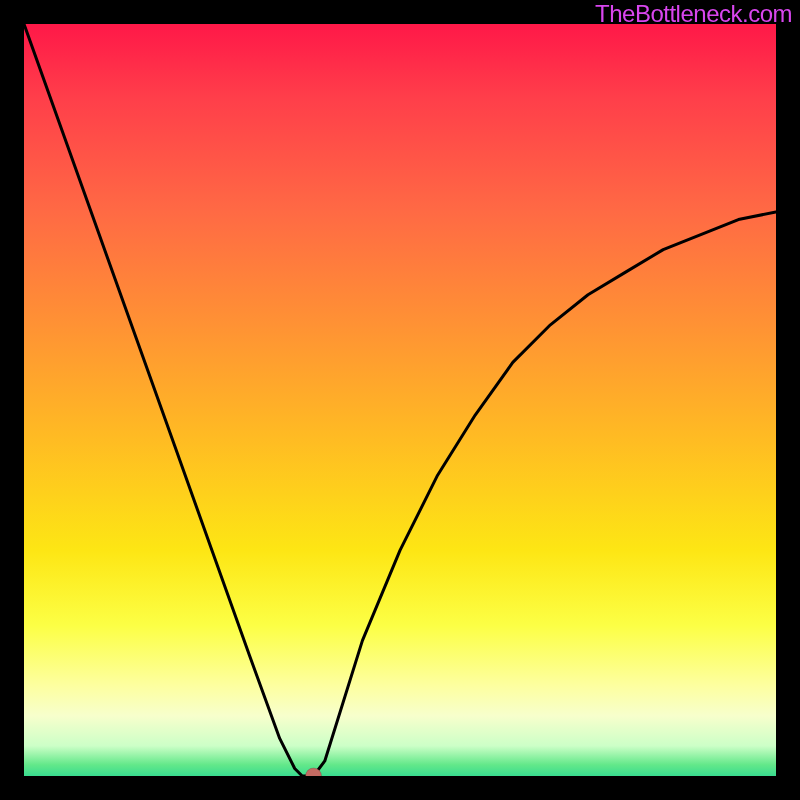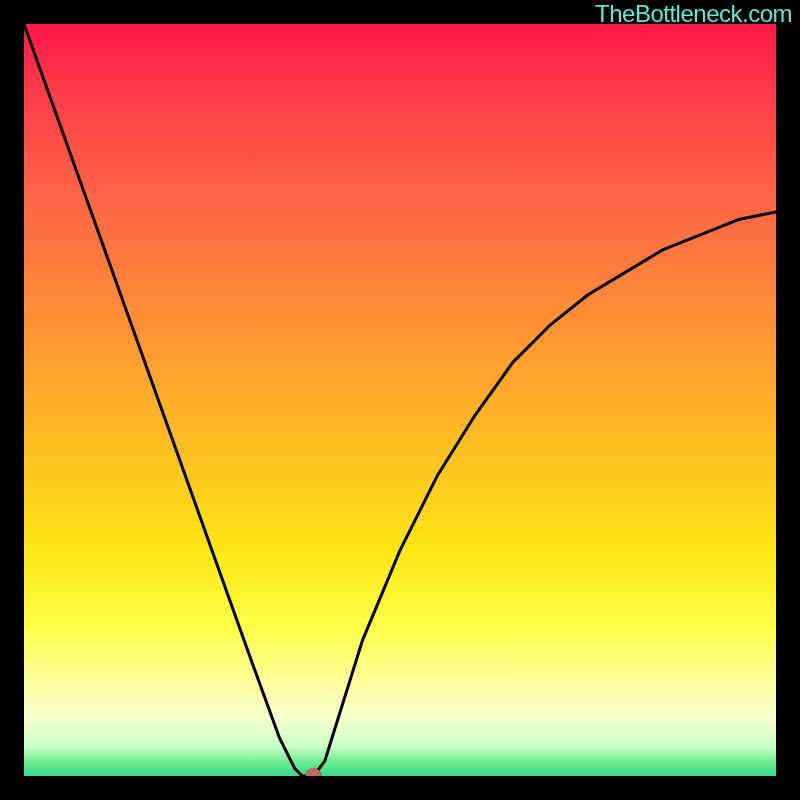--- a/index.html
+++ b/index.html
@@ -37,21 +37,21 @@
       #f7ffcc 92%,
       #ccffc7 96%,
       #63e88a 98.5%,
       #39db8f 100%
     );
   }
   .watermark {
     position: absolute;
     top: 0px;
     right: 8px;
-    color: #5eead4;
+    color: #d946ef;
     font-size: 24px;
     font-weight: 400;
     letter-spacing: -0.5px;
     user-select: none;
   }
   svg.overlay {
     position: absolute;
     left: 0;
     top: 0;
     width: 752px;

